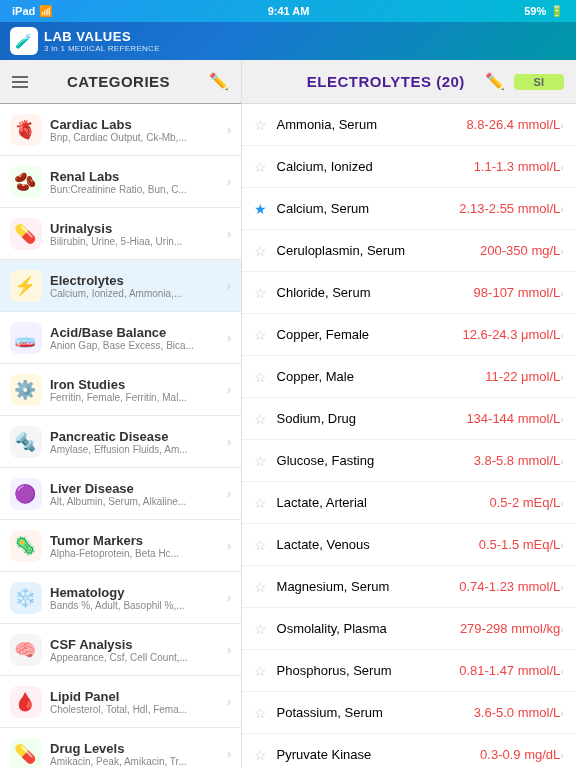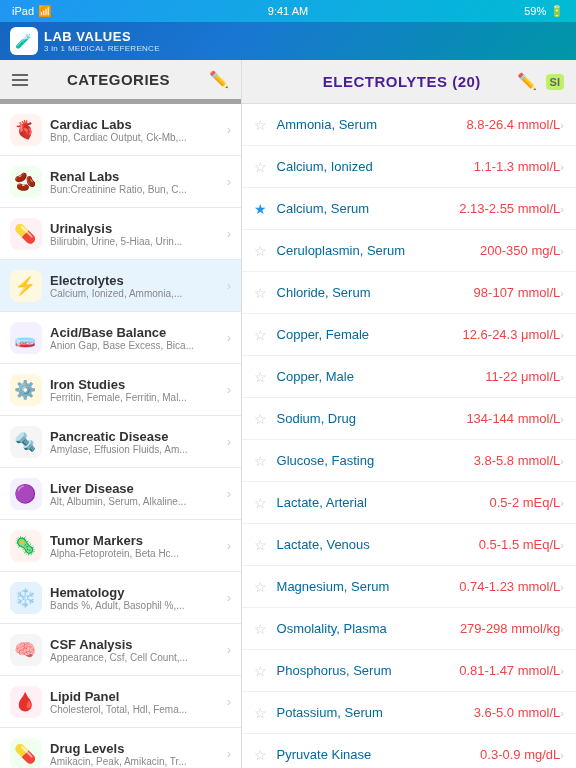--- a/index.html
+++ b/index.html
@@ -2,21 +2,21 @@
 <html><head>
   <meta charset="utf-8">
   <style>
     * { margin: 0; padding: 0; box-sizing: border-box; }
     body { font-family: -apple-system, 'Helvetica Neue', Arial, sans-serif; width: 576px; height: 768px; overflow: hidden; background: #f0f0f0; }
 
     
     .status-bar {
       display: flex; justify-content: space-between; align-items: center;
       background: linear-gradient(135deg, #2196f3 0%, #00bcd4 100%);
-      padding: 5px 12px; height: 22px; color: white; font-size: 11px; font-weight: 400;
+      padding: 5px 12px; height: 22px; color: white; font-size: 11px; font-weight: 700;
     }
     .status-left { display: flex; align-items: center; gap: 4px; }
     .status-right { display: flex; align-items: center; gap: 4px; }
 
     
     .app-header {
       background: linear-gradient(135deg, #1565c0 0%, #1976d2 40%, #0097a7 100%);
       height: 38px; display: flex; align-items: center; padding: 0 10px; gap: 8px;
     }
     .app-logo { display: flex; align-items: center; gap: 6px; }
@@ -28,21 +28,21 @@
     .app-title { color: white; font-size: 13px; font-weight: 700; letter-spacing: 0.5px; }
     .app-subtitle { color: rgba(255,255,255,0.8); font-size: 8px; letter-spacing: 0.3px; }
 
     
     .main-layout { display: flex; height: calc(768px - 60px); }
 
     
     .left-panel { width: 242px; background: #f7f7f7; border-right: 1px solid #ddd; display: flex; flex-direction: column; overflow: hidden; }
 
     .left-header {
-      background: #f0f0f0; border-bottom: 5px solid #a3a3a3;
+      background: #f0f0f0; border-bottom: 1px solid #a3a3a3;
       display: flex; align-items: center; justify-content: space-between;
       padding: 0 12px; height: 44px;
     }
     .left-header-title { font-size: 15px; font-weight: 700; color: #333; letter-spacing: 0.5px; flex: 1; text-align: center; }
     .header-icon { font-size: 16px; color: #666; cursor: pointer; }
     .menu-icon { display: flex; flex-direction: column; gap: 3px; cursor: pointer; }
     .menu-icon span { display: block; width: 16px; height: 2px; background: #666; }
 
     .categories-list { overflow-y: auto; flex: 1; }
 
@@ -67,34 +67,34 @@
     .right-panel { flex: 1; background: #fff; display: flex; flex-direction: column; overflow: hidden; }
 
     .right-header {
       background: #f0f0f0; border-bottom: 1px solid #ddd;
       display: flex; align-items: center; justify-content: space-between;
       padding: 0 12px; height: 44px;
     }
     .right-header-title { font-size: 15px; font-weight: 700; color: #4c1d95; letter-spacing: 0.5px; flex: 1; text-align: center; }
     .right-header-actions { display: flex; align-items: center; gap: 8px; }
     .si-badge {
-      background: #bef264; border-radius: 4px; padding: 2px 4px;
+      background: #bef264; border-radius: 4px; padding: 2px 20px;
       font-size: 11px; font-weight: 600; color: #666; cursor: pointer;
     }
 
     .items-list { overflow-y: auto; flex: 1; }
 
     .lab-item {
       display: flex; align-items: center; padding: 10px 12px;
       border-bottom: 1px solid #f0f0f0; cursor: pointer; min-height: 42px;
     }
 
     .star-icon { font-size: 14px; color: #ccc; margin-right: 10px; flex-shrink: 0; }
     .star-icon.filled { color: #2196f3; }
-    .lab-name { flex: 1; font-size: 13px; color: #0369a1; }
+    .lab-name { flex: 1; font-size: 13px; color: #000000; }
     .lab-range { font-size: 13px; color: #ef4444; margin-right: 0; white-space: nowrap; }
     .lab-arrow { color: #ccc; font-size: 11px; }
 
     
     .categories-list::-webkit-scrollbar, .items-list::-webkit-scrollbar { width: 4px; }
     .categories-list::-webkit-scrollbar-track, .items-list::-webkit-scrollbar-track { background: transparent; }
     .categories-list::-webkit-scrollbar-thumb, .items-list::-webkit-scrollbar-thumb { background: #ccc; border-radius: 2px; }
   </style>
 </head>
 <body>

